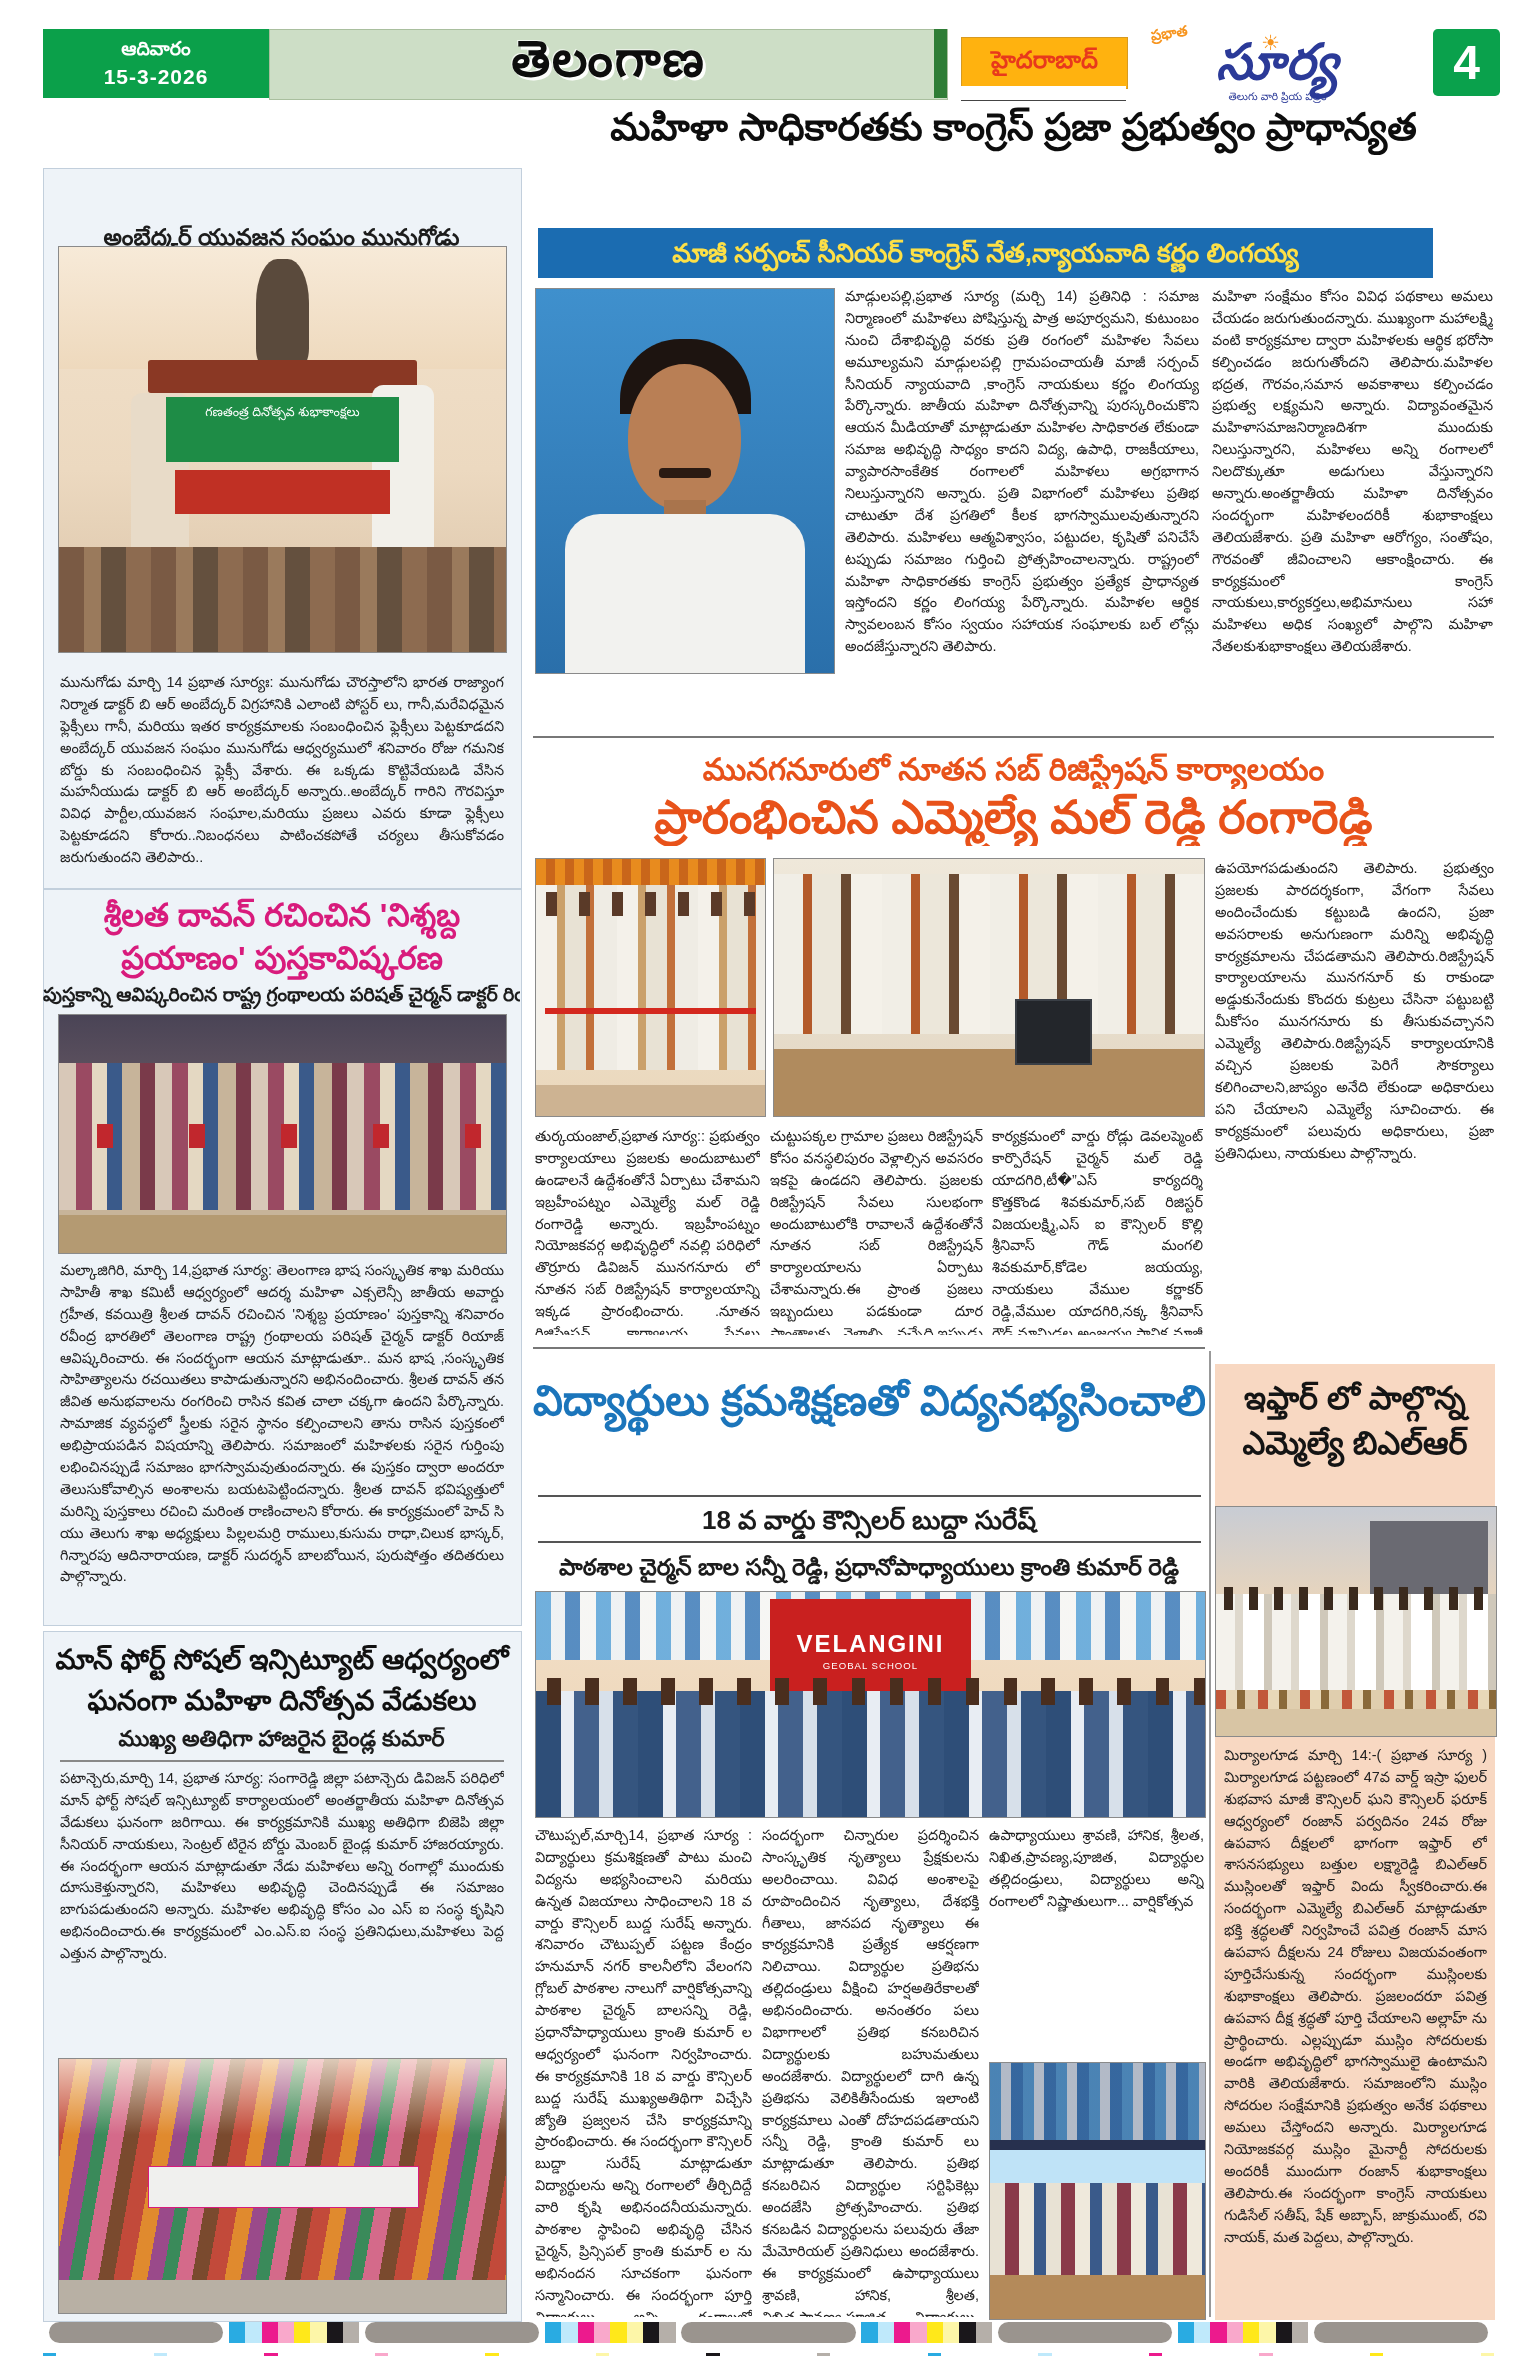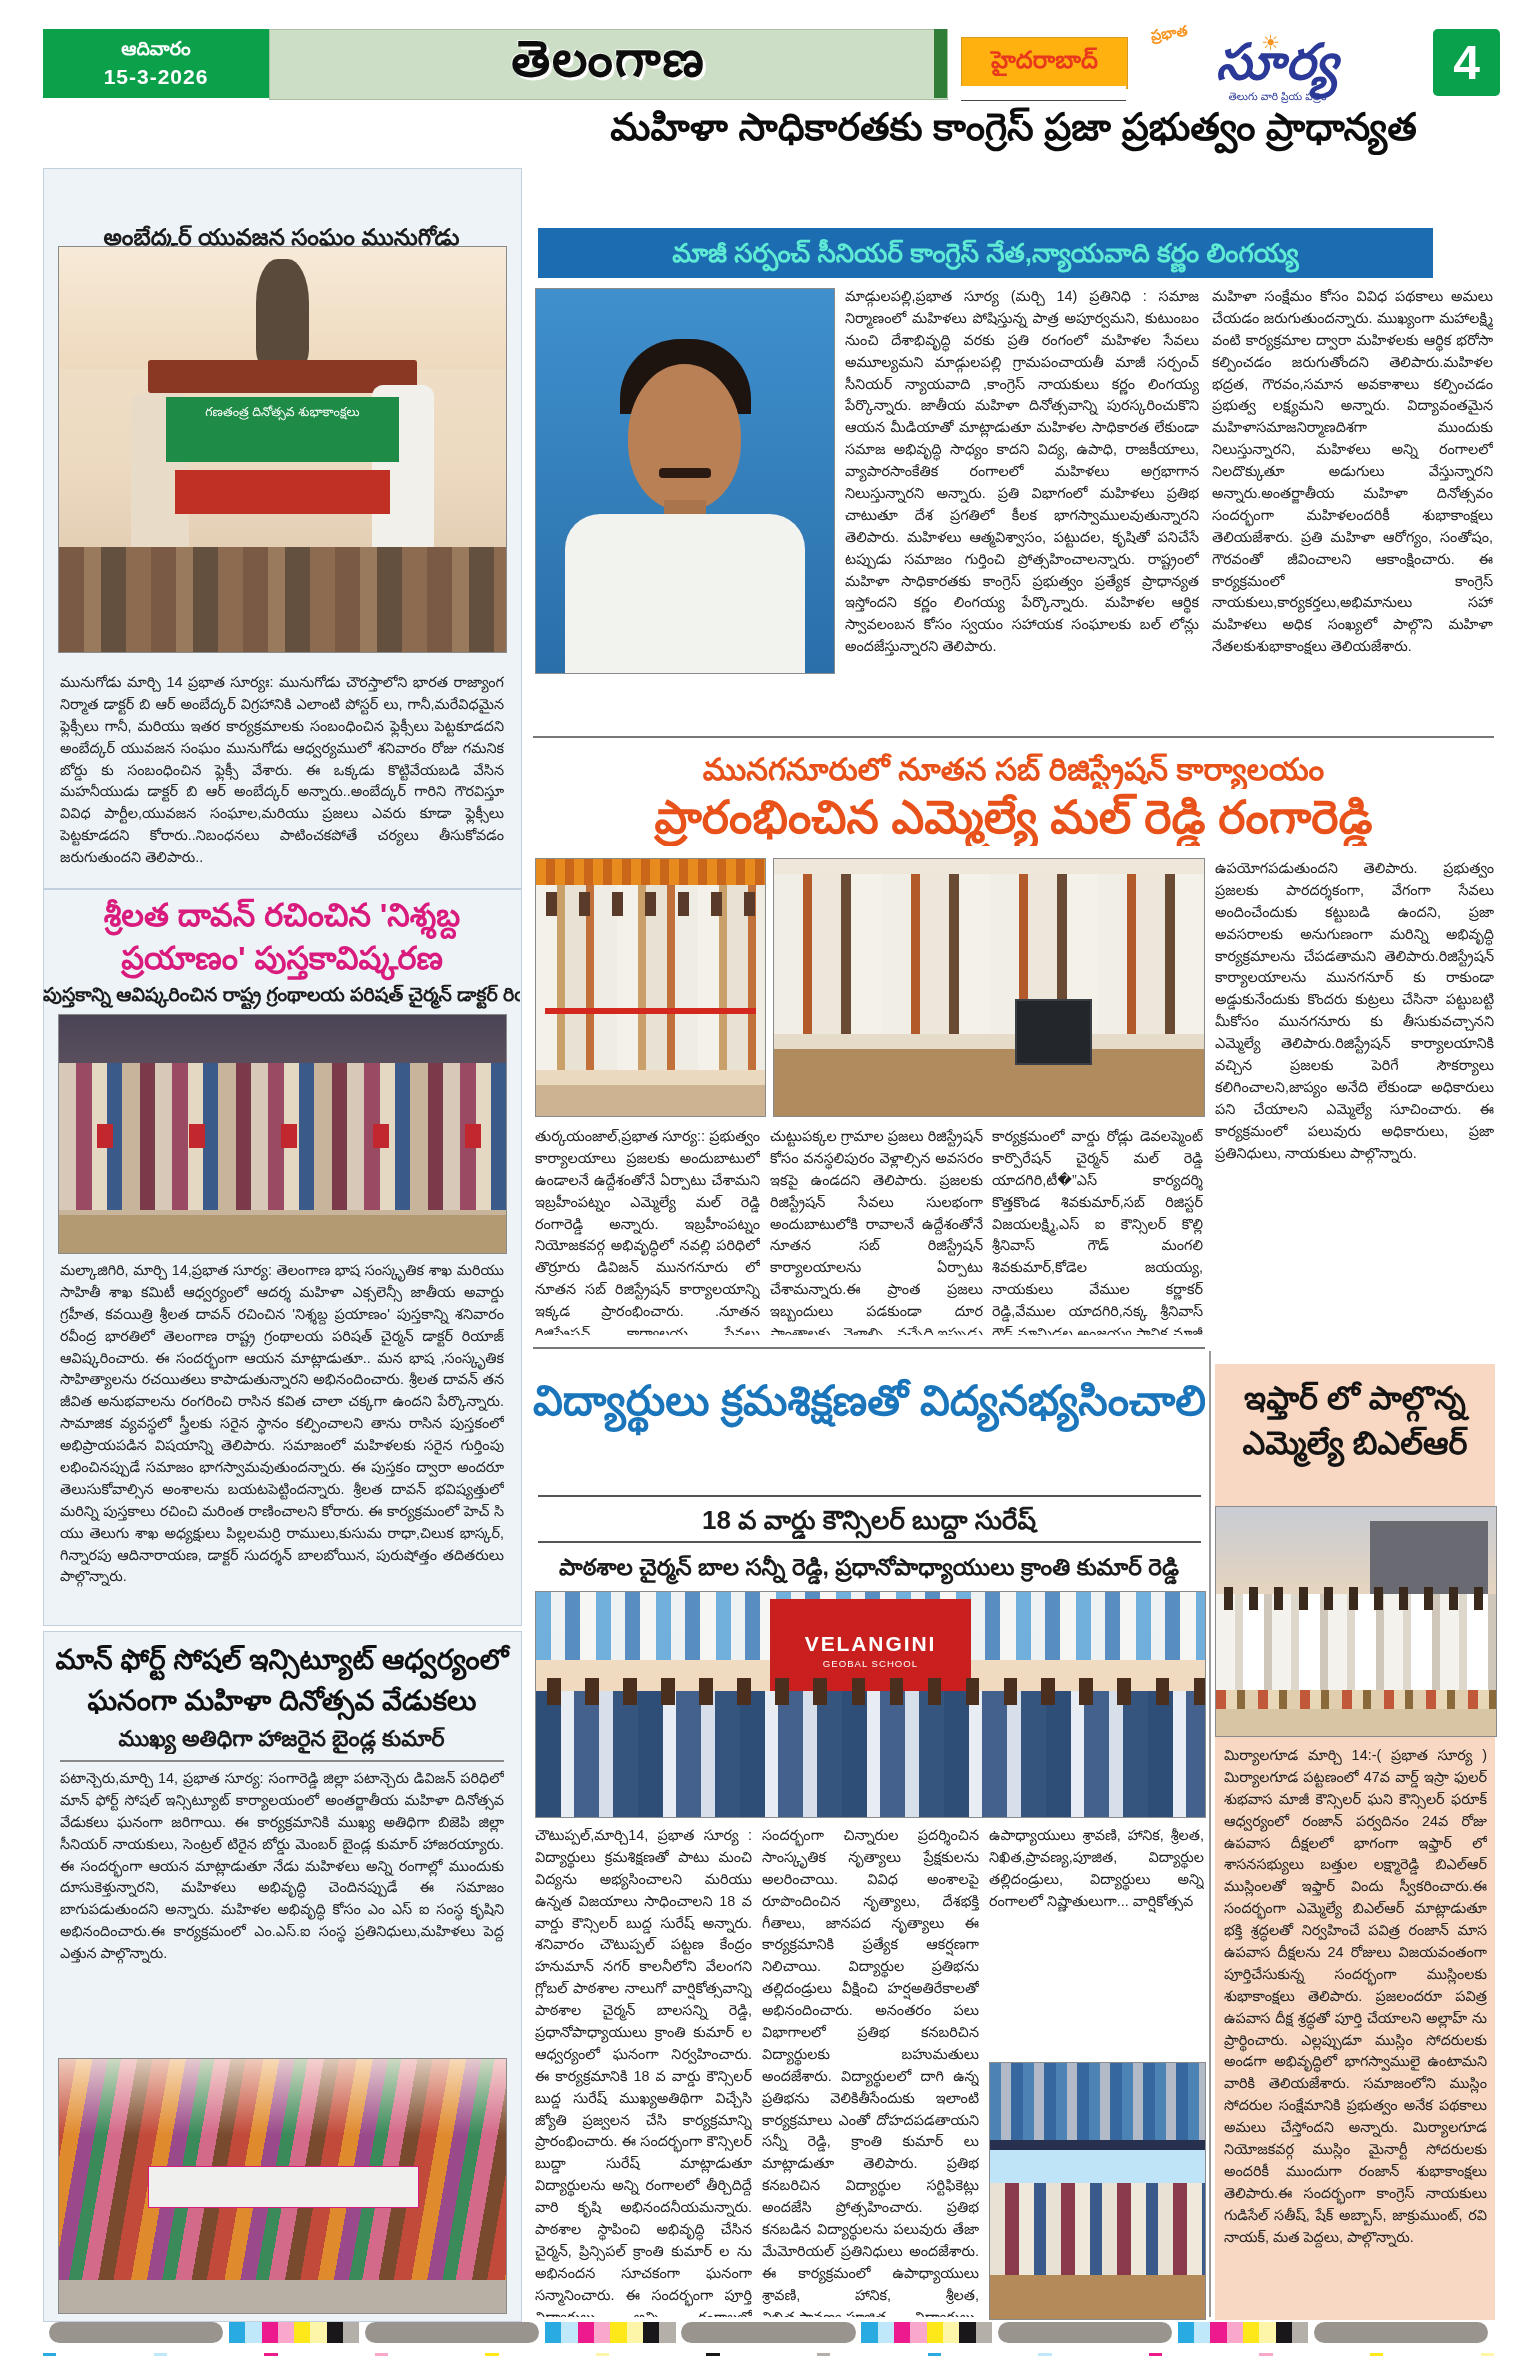--- a/index.html
+++ b/index.html
@@ -26,21 +26,21 @@
   .brand-kicker{position:absolute;left:13.4px;top:0;color:#f7941d;font-size:14.4px;font-weight:bold;transform:rotate(-8deg);}
   .brand-sun{position:absolute;left:123px;top:5.8px;color:#f7941d;font-size:21px;}
   .brand-name{position:absolute;left:0;top:7.7px;width:100%;text-align:center;color:#2b3a98;
               font-size:50px;font-weight:900;font-style:italic;letter-spacing:1px;}
   .brand-tag{position:absolute;left:0;top:65px;width:100%;text-align:center;color:#2b3a98;font-size:10.6px;}
   .hdr-page{left:1433px;top:29px;width:67px;height:67px;background:#0aa14c;border-radius:4.8px;color:#fff;
             display:flex;align-items:center;justify-content:center;font-size:48px;font-weight:900;}
 
   
   .lead-headline{left:533px;top:99px;width:961px;height:56px;line-height:56px;font-size:38px;font-weight:bold;color:#0d0d0d;}
-  .lead-strap{left:538px;top:228px;width:895px;height:50px;line-height:50px;background:#1b6cb1;color:#5eead4;
+  .lead-strap{left:538px;top:228px;width:895px;height:50px;line-height:50px;background:#1b6cb1;color:#fde047;
               font-size:26px;font-weight:bold;}
   .pink{color:#d81b7c;}
   .orange{color:#e8521a;}
   .blue{color:#1b75bb;}
   .rule{background:#777;}
 
   
   .body-txt{font-size:14.4px;line-height:1.52;text-align:justify;color:#222;overflow:hidden;}
 
   
@@ -89,21 +89,21 @@
              background:repeating-linear-gradient(90deg,#d8c8b8 0 17.3px,#9a4a62 17.3px 33px,#e4d8c2 33px 48px,#3a5a8a 48px 63px,#c7b49a 63px 81px,#7a3a4a 81px 96px);}
   .bl-books{left:0;top:46%;width:100%;height:10%;
             background:repeating-linear-gradient(90deg,transparent 0 38px,#c1272d 38px 54px,transparent 54px 92px);}
   .bl-floor{left:0;bottom:0;width:100%;height:16%;background:#b49a72;}
 
   .ph-kids{background:linear-gradient(#f3e0c8,#ead2b4);}
   .kd-balloons{left:0;top:0;width:100%;height:30%;opacity:.85;
                background:repeating-linear-gradient(90deg,#5aa7e0 0 15.4px,#eef5fb 15.4px 29px,#3d7fc1 29px 44px,#f7fafc 44px 60px);}
   .kd-banner{left:35%;top:3%;width:30%;height:46%;background:#c9201f;color:#fff;text-align:center;
              display:flex;flex-direction:column;align-items:center;justify-content:center;gap:1.9px;}
-  .kd-b1{font-size:21px;font-weight:900;letter-spacing:1.9px;}
+  .kd-b1{font-size:24px;font-weight:900;letter-spacing:1.9px;}
   .kd-b2{font-size:9.6px;letter-spacing:1px;}
   .kd-kids{left:0;bottom:0;width:100%;height:56%;
            background:repeating-linear-gradient(90deg,#2e4e78 0 25px,#e8edf3 25px 38px,#43618c 38px 63px,#d7e0ea 63px 77px,#35557f 77px 102px);}
   .kd-heads{left:0;bottom:50%;width:100%;height:12%;
             background:repeating-linear-gradient(90deg,transparent 0 11.5px,#4a2e1e 11.5px 25px,transparent 25px 38px);}
 
   .ph-iftar{background:#e8d5bd;}
   .if-sky{left:0;top:0;width:100%;height:40%;background:linear-gradient(#c8ccd4,#e8d5bd);}
   .if-bld{left:55%;top:6%;width:42%;height:32%;background:#6a6a72;}
   .if-crowd{left:0;top:38%;width:100%;height:44%;

